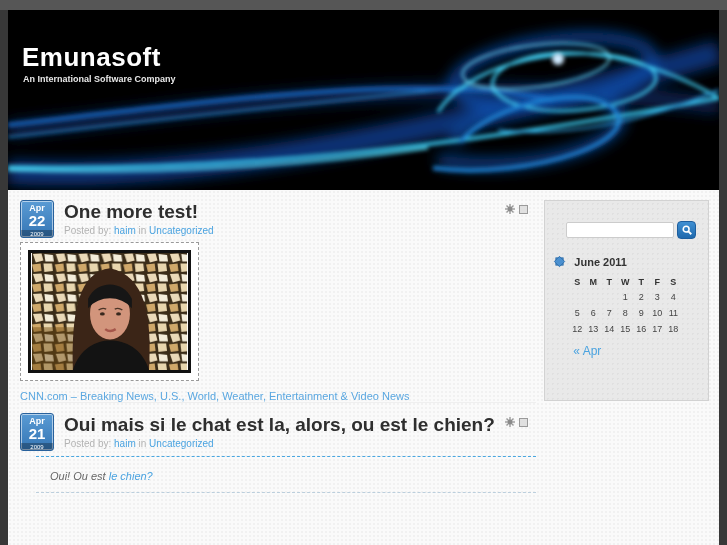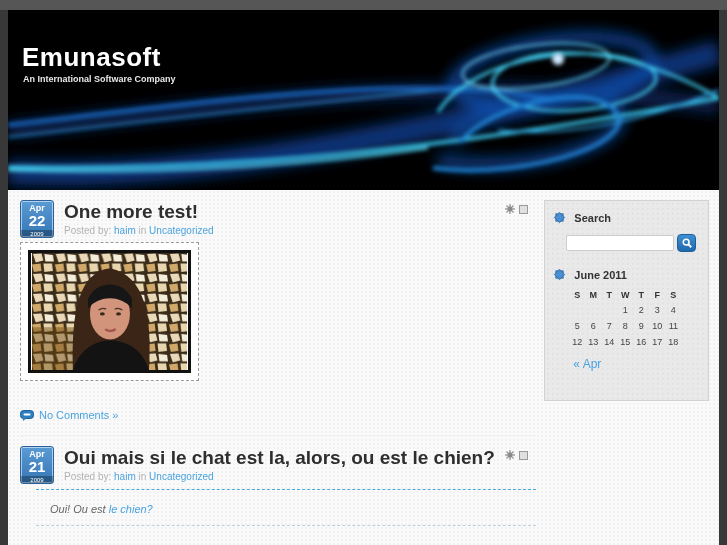--- a/index.html
+++ b/index.html
@@ -195,29 +195,22 @@
             <path d="M59,48 C68,28 96,28 105,48 L105,58 C93,44 71,44 59,58 Z" fill="#161616"></path>
             <ellipse cx="74" cy="64" rx="2.6" ry="1.6" fill="#38281e"></ellipse>
             <ellipse cx="91" cy="64" rx="2.6" ry="1.6" fill="#38281e"></ellipse>
             <path d="M70,60 q4,-3 8,-1" stroke="#4a3426" stroke-width="1.4" fill="none"></path>
             <path d="M87,59 q4,-2 8,1" stroke="#4a3426" stroke-width="1.4" fill="none"></path>
             <path d="M77,80 q5,4 11,0" stroke="#a5564a" stroke-width="2.6" fill="none"></path>
             <path d="M43,123 C50,100 68,92 82,92 C98,92 116,100 123,123 Z" fill="#131313"></path>
           </svg>
         </div>
 
-
-        <div class="comments-row">
-          <svg width="14" height="11" viewBox="0 0 14 11">
-            <rect x="0.5" y="0.5" width="13" height="8" rx="3" fill="#2e7fc0" stroke="#1d5e9e"></rect>
-            <path d="M3,8 L3,11 L7,8 Z" fill="#2e7fc0"></path>
-            <rect x="3.5" y="3.5" width="7" height="2" rx="1" fill="#fff"></rect>
-          </svg>
-          <a href="#">No Comments »</a>
-        </div>
+        <a href="#" class="body-link">CNN.com – Breaking News, U.S., World, Weather, Entertainment &amp; Video News</a>
+
       </div>
 
       <div class="post">
         <div class="post-head">
           <div class="date-badge">
             <span class="m">Apr</span>
             <span class="d">21</span>
             <span class="y">2009</span>
           </div>
           <div class="post-titleblock">
@@ -252,29 +245,20 @@
           </span>
         </div>
 
       </div>
 
     </div>
 
     <div class="sidebar">
 
       <div class="widget">
-        <div class="widget-title">
-          <svg width="13" height="13" viewBox="0 0 16 16">
-            <g fill="#4a90d0" stroke="#2d6ca8" stroke-width="1">
-              <rect x="3.5" y="3.5" width="9" height="9"></rect>
-              <rect x="3.5" y="3.5" width="9" height="9" transform="rotate(45 8 8)"></rect>
-            </g>
-          </svg>
-          <span class="label">Search</span>
-        </div>
         <div class="search-row">
           <input type="text" class="search-input" placeholder="" style="">
           <button class="search-btn">
             <svg width="12" height="12" viewBox="0 0 14 14">
               <circle cx="6" cy="6" r="3.4" fill="none" stroke="#fff" stroke-width="1.8"></circle>
               <line x1="8.6" y1="8.6" x2="12" y2="12" stroke="#fff" stroke-width="2.2"></line>
             </svg>
           </button>
         </div>
       </div>

